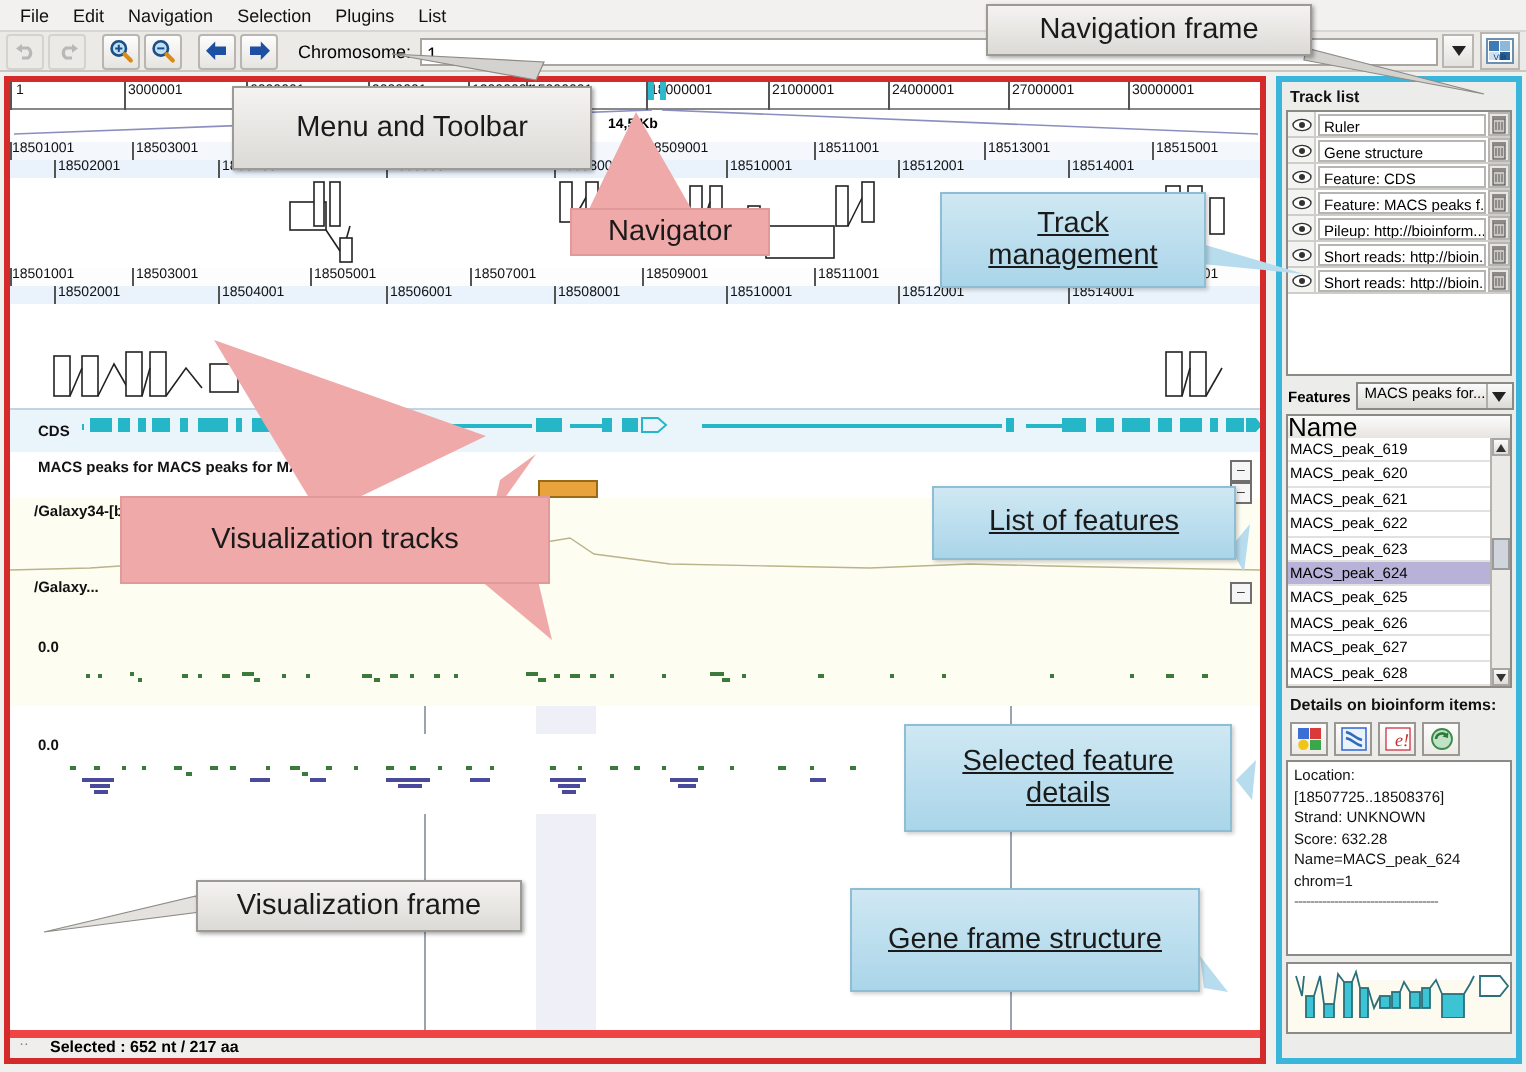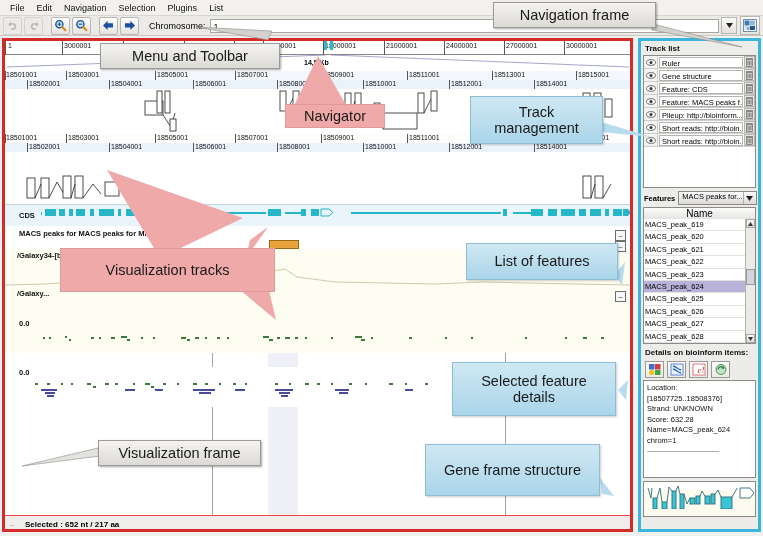--- a/index.html
+++ b/index.html
@@ -33,21 +33,21 @@
   .chromruler{top:0;height:14px;border-bottom:1px solid #888;background:#fff;}
   .navband{position:absolute;left:0;top:14px;height:16px;width:100%;background:#fff;overflow:hidden;}
   .kb-label{position:absolute;font-size:7px;font-weight:bold;top:2px;}
 
   .subruler{position:absolute;left:0;height:9px;width:100%;background:#f4f8fd;border-bottom:1px solid #a9b4c2;overflow:hidden;}
 
   .tracklabel{position:absolute;font-size:7.5px;font-weight:bold;color:#111;white-space:nowrap;}
 
   .collapse-btn{position:absolute;width:9px;height:9px;border:1px solid #6f6f6f;background:#f6f6f6;display:flex;align-items:center;justify-content:center;font-size:7px;line-height:7px;color:#333;}
 
-  .statusbar{position:absolute;left:0;bottom:0;width:100%;height:14px;background:#efeeec;border-top:1px solid #ef4444;font-size:8px;display:flex;align-items:flex-end;box-sizing:border-box;}
+  .statusbar{position:absolute;left:0;bottom:0;width:100%;height:14px;background:#efeeec;border-top:4px solid #ef4444;font-size:8px;display:flex;align-items:flex-start;box-sizing:border-box;}
   .statusbar .grip{width:14px;text-align:center;color:#777;font-size:7px;}
 
   
   .selcol{position:absolute;top:0;bottom:0;background:rgba(130,130,200,.13);}
   .vline{position:absolute;top:0;bottom:0;width:1px;background:#9aa3b0;}
 
   
   .infoframe{position:absolute;left:638px;top:38px;width:123px;height:494px;border:3px solid #3ab6dd;box-sizing:border-box;background:#ececea;}
   .ifinner{position:absolute;inset:0;background:#ececea;padding:2px;box-sizing:border-box;}
   .section-title{font-size:8px;font-weight:bold;color:#111;margin:1px 0 2px 2px;}
@@ -57,38 +57,38 @@
   .eye{width:13px;height:12px;display:flex;align-items:center;justify-content:center;border-right:1px solid #cfcdc9;background:#f3f3f1;flex:0 0 13px;}
   .trackname{flex:1;font-size:7.5px;padding-left:2px;white-space:nowrap;overflow:hidden;border:1px solid #b7b5b1;height:11px;line-height:11px;margin:0 1px;background:#fff;box-sizing:border-box;}
   .trash{width:11px;height:12px;flex:0 0 11px;display:flex;align-items:center;justify-content:center;background:#e9e7e3;border:1px solid #b7b5b1;box-sizing:border-box;}
 
   .featrow{display:flex;align-items:center;margin:3px 1px 2px 1px;}
   .featlabel{font-size:7.5px;font-weight:bold;margin-right:3px;}
   .featcombo{flex:1;height:14px;border:1px solid #8d8a86;background:linear-gradient(#fbfbfb,#dcdad6);font-size:7.5px;display:flex;align-items:flex-start;box-sizing:border-box;}
   .featcombo .val{flex:1;padding-left:3px;white-space:nowrap;overflow:hidden;}
   .featcombo .arw{width:12px;display:flex;align-items:center;justify-content:center;border-left:1px solid #b2afab;height:100%;}
 
-  .tblhead{height:11px;background:linear-gradient(#fbfbfb,#e6e4e0);border-bottom:1px solid #a9a6a2;font-size:10px;text-align:center;line-height:11px;font-weight:normal;}
+  .tblhead{height:11px;background:linear-gradient(#fbfbfb,#e6e4e0);border-bottom:1px solid #a9a6a2;font-size:13px;line-height:11px;font-weight:normal;}
   .featitem{height:11.4px;font-size:7.5px;line-height:11.4px;padding-left:1px;border-bottom:1px solid #e3e1dd;white-space:nowrap;overflow:hidden;background:#fff;}
   .featitem.sel{background:#b8b2d8;}
   .vscroll{position:absolute;right:0;top:11px;bottom:0;width:9px;background:#eceae7;border-left:1px solid #b5b2ae;}
   .vscroll .thumb{position:absolute;left:0;width:9px;background:#cfd4dd;border:1px solid #9a9a9a;box-sizing:border-box;}
   .vscroll .arrowbtn{position:absolute;left:0;width:9px;height:9px;background:linear-gradient(#fafafa,#dedcd8);border:1px solid #a9a6a2;box-sizing:border-box;display:flex;align-items:center;justify-content:center;}
 
   .iconbar{display:flex;gap:3px;padding:2px;background:#ececea;}
   .bigicon{width:19px;height:17px;border:1px solid #9b9894;background:linear-gradient(#fdfdfd,#eceae6);display:flex;align-items:center;justify-content:center;box-sizing:border-box;}
 
   .detailbox{background:#fff;border:1px solid #8d8a86;font-size:7.5px;line-height:10.5px;padding:2px 3px;box-sizing:border-box;overflow:hidden;color:#111;}
 
   .genebox{background:#fff;border:1px solid #8d8a86;box-sizing:border-box;position:relative;overflow:hidden;}
 
   
   .callout{position:absolute;box-sizing:border-box;display:flex;align-items:center;justify-content:center;text-align:center;font-size:14.5px;color:#1a1a1a;font-family:"Liberation Sans",sans-serif;line-height:1.12;}
   .callout.grey{background:linear-gradient(#f4f3f1,#dcdad6);border:1px solid #9d9a96;box-shadow:1px 1px 2px rgba(0,0,0,.35);}
-  .callout.blue{background:linear-gradient(#cfe8f3,#aad5e9);border:1px solid #8fbed4;box-shadow:1px 1px 2px rgba(0,0,0,.2);}
+  .callout.blue{background:linear-gradient(#cfe8f3,#aad5e9);border:1px solid #8fbed4;box-shadow:1px 1px 2px rgba(0,0,0,.2);text-decoration:underline;}
   .callout.pink{background:#f0a9a9;border:1px solid #e09a9a;color:#1a1a1a;}
   .leader{position:absolute;pointer-events:none;}
 </style>
 </head>
 <body>
 
 <div id="app">
 
   <div class="menubar">
     <div class="mi">File</div>
@@ -737,21 +737,21 @@
     <path d="M615 274 L625 262 L622 286 Z" fill="#b6dced"></path>
 
     <path d="M618 390 L628 380 L626 400 Z" fill="#b6dced"></path>
 
     <path d="M22 466 L98 448 L100 456 Z" fill="#e4e2de" stroke="#8e8b87" stroke-width="0.6"></path>
 
     <path d="M614 496 L600 478 L602 494 Z" fill="#b6dced"></path>
   </svg>
 
   <div class="callout grey" style="left:493px;top:2px;width:163px;height:26px;">Navigation frame</div>
-  <div class="callout grey" style="left:100px;top:43px;width:180px;height:26px;">Menu and Toolbar</div>
+  <div class="callout grey" style="left:116px;top:43px;width:180px;height:42px;">Menu and Toolbar</div>
   <div class="callout pink" style="left:285px;top:104px;width:100px;height:24px;">Navigator</div>
   <div class="callout blue" style="left:470px;top:96px;width:133px;height:48px;padding:0 6px;">Track management</div>
   <div class="callout pink" style="left:60px;top:248px;width:215px;height:44px;">Visualization tracks</div>
   <div class="callout blue" style="left:466px;top:243px;width:152px;height:37px;">List of features</div>
   <div class="callout blue" style="left:452px;top:362px;width:164px;height:54px;padding:0 6px;">Selected feature details</div>
   <div class="callout grey" style="left:98px;top:440px;width:163px;height:26px;">Visualization frame</div>
   <div class="callout blue" style="left:425px;top:444px;width:175px;height:52px;padding:16px 6px;">Gene frame structure</div>
 
 </div>
 

